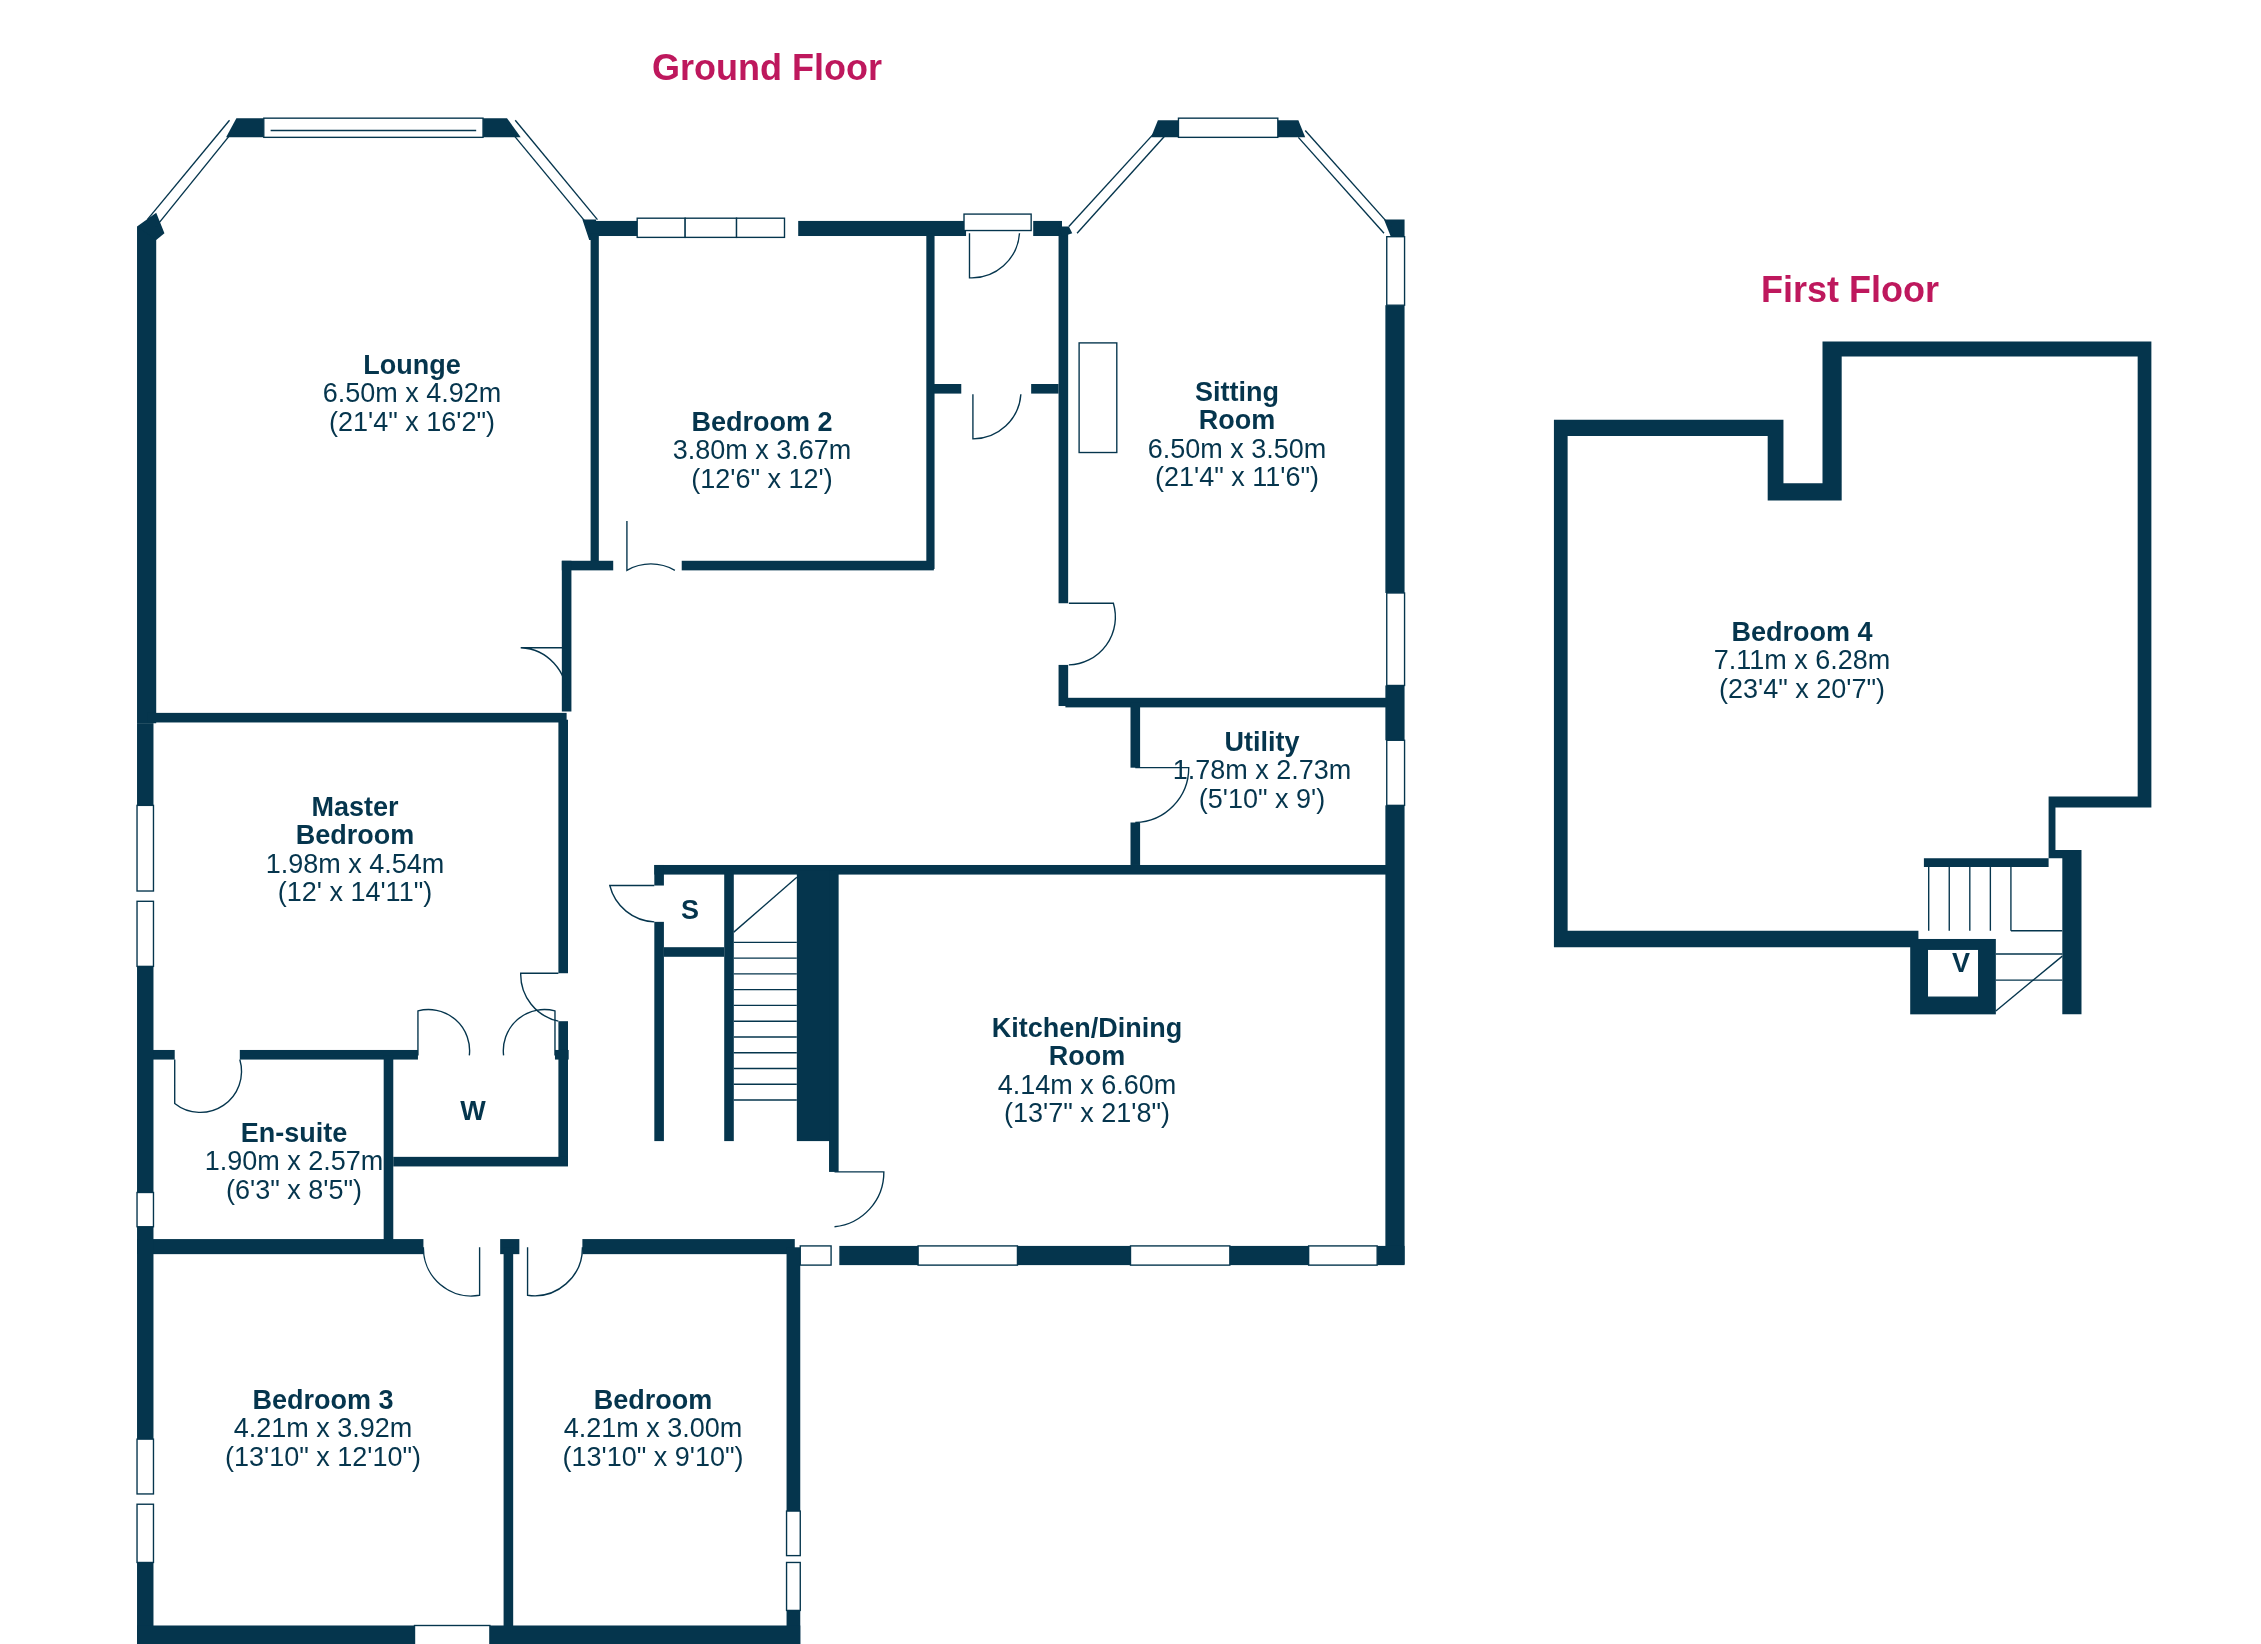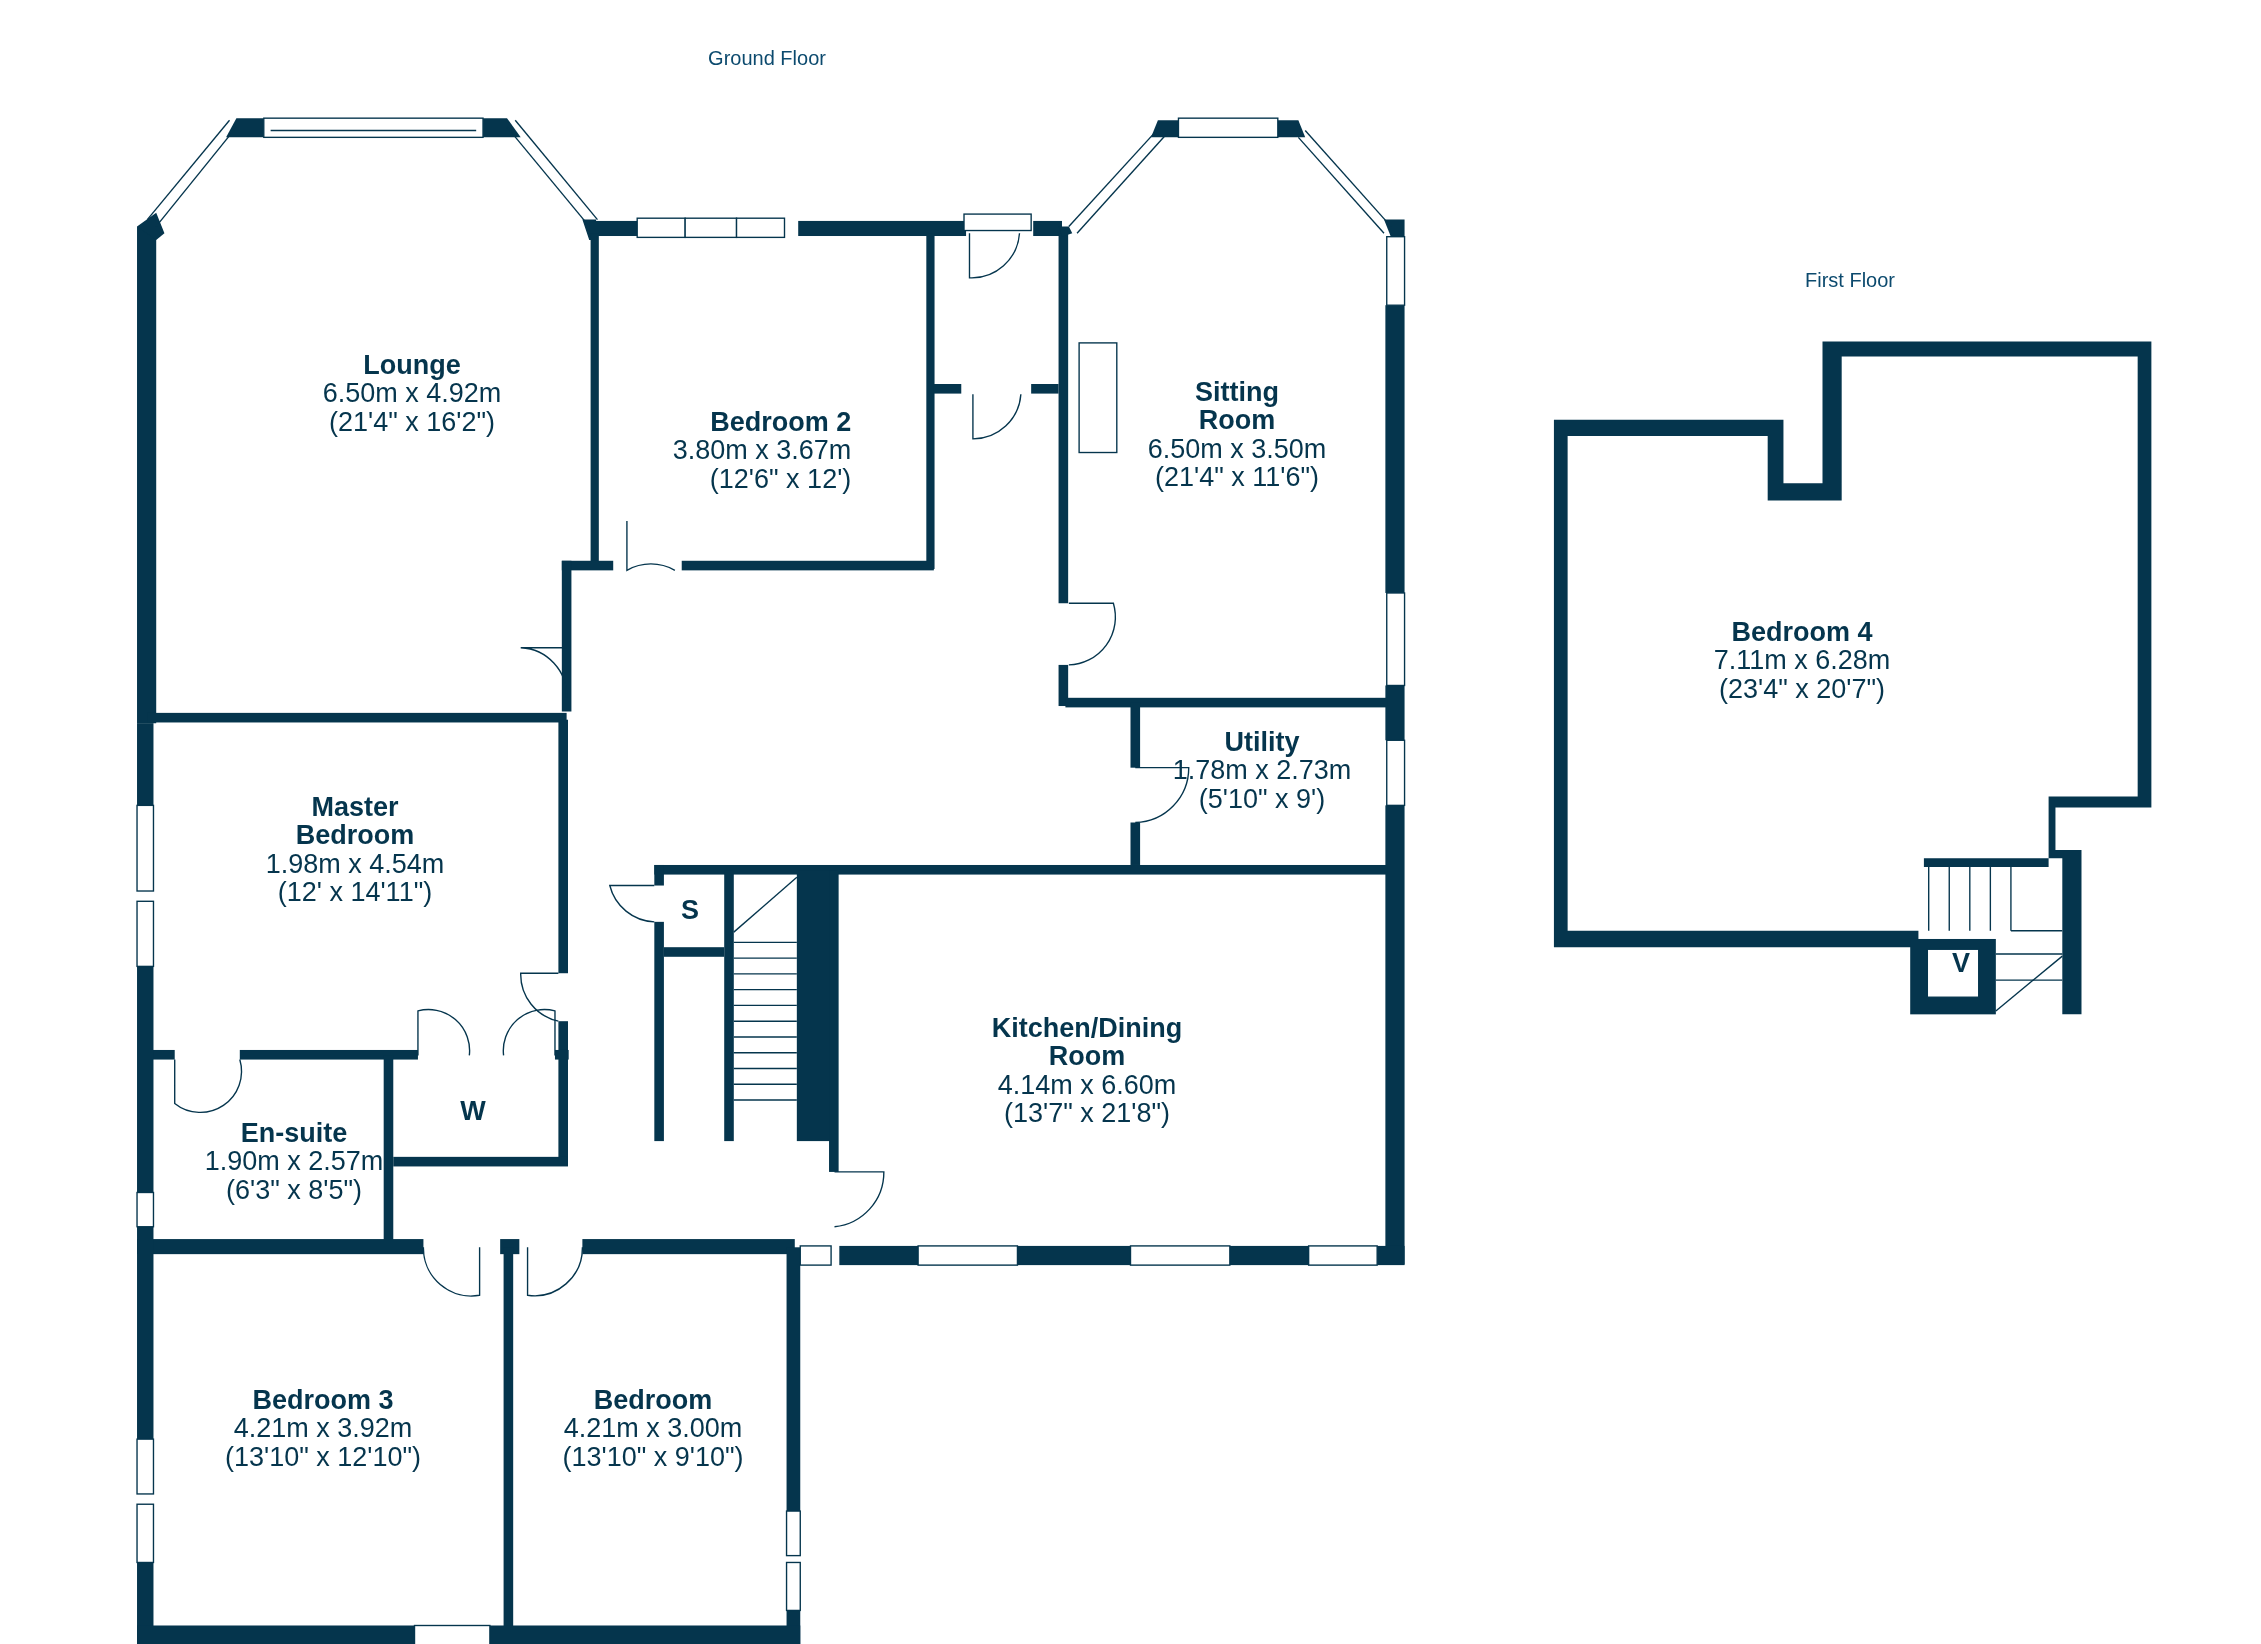--- a/index.html
+++ b/index.html
@@ -6,21 +6,21 @@
   body{width:2261px;height:1645px;position:relative;overflow:hidden;font-family:"Liberation Sans",sans-serif;}
   #plan{position:absolute;left:0;top:0;width:2261px;height:1645px;}
   .wall{fill:#05354d;}
   .win{fill:#ffffff;stroke:#05354d;stroke-width:2;}
   .winline{stroke:#05354d;stroke-width:2;fill:none;}
   .door{fill:none;stroke:#05354d;stroke-width:2;}
   .thin{stroke:#05354d;stroke-width:2;fill:none;}
   .label{position:absolute;color:#05354d;text-align:center;transform:translateX(-50%);line-height:1.05;white-space:nowrap;}
   .label .name{font-weight:bold;font-size:27px;display:block;}
   .label .dim{font-size:27px;display:block;}
-  .floor-title{position:absolute;color:#0c4a6e;font-weight:normal;font-size:20px;transform:translateX(-50%);white-space:nowrap;}
+  .floor-title{position:absolute;color:#be185d;font-weight:bold;font-size:36px;transform:translateX(-50%);white-space:nowrap;}
   .tag{position:absolute;color:#05354d;font-weight:bold;font-size:27px;transform:translate(-50%,-50%);}
 </style>
 </head>
 <body>
 
 <svg id="plan" viewBox="0 0 3300 2400" xmlns="http://www.w3.org/2000/svg">
 
   <g>
 
     <polygon class="wall" points="200,330 228,330 228,1055 200,1055"></polygon>
@@ -187,21 +187,21 @@
 
 <div class="floor-title" style="left:767px;top:47px;">Ground Floor</div>
 <div class="floor-title" style="left:1850px;top:269px;">First Floor</div>
 
 <div class="label" style="left:369px;top:351px;margin-left:43px;">
   <span class="name">Lounge</span>
   <span class="dim">6.50m x 4.92m</span>
   <span class="dim">(21'4" x 16'2")</span>
 </div>
 
-<div class="label" style="left:762px;top:408px;text-align:right;">
+<div class="label" style="left:762px;top:408px;">
   <span class="name">Bedroom 2</span>
   <span class="dim">3.80m x 3.67m</span>
   <span class="dim">(12'6" x 12')</span>
 </div>
 
 <div class="label" style="left:1237px;top:378px;">
   <span class="name">Sitting</span>
   <span class="name">Room</span>
   <span class="dim">6.50m x 3.50m</span>
   <span class="dim">(21'4" x 11'6")</span>

